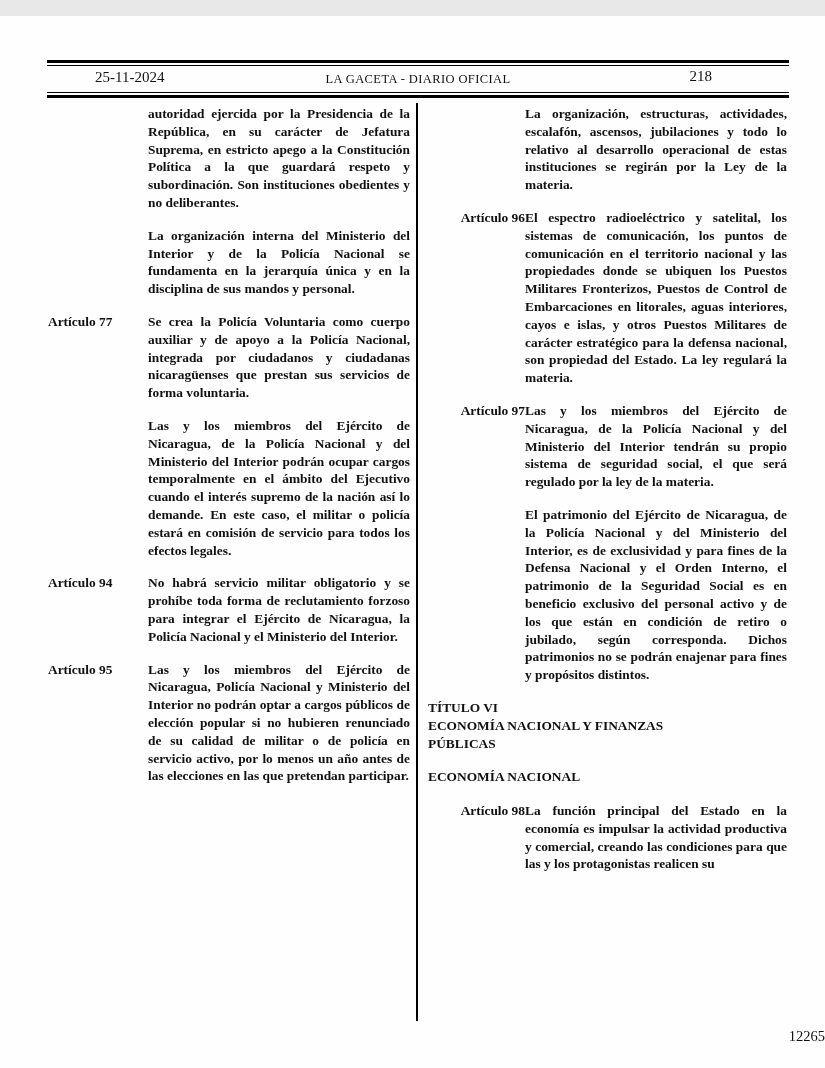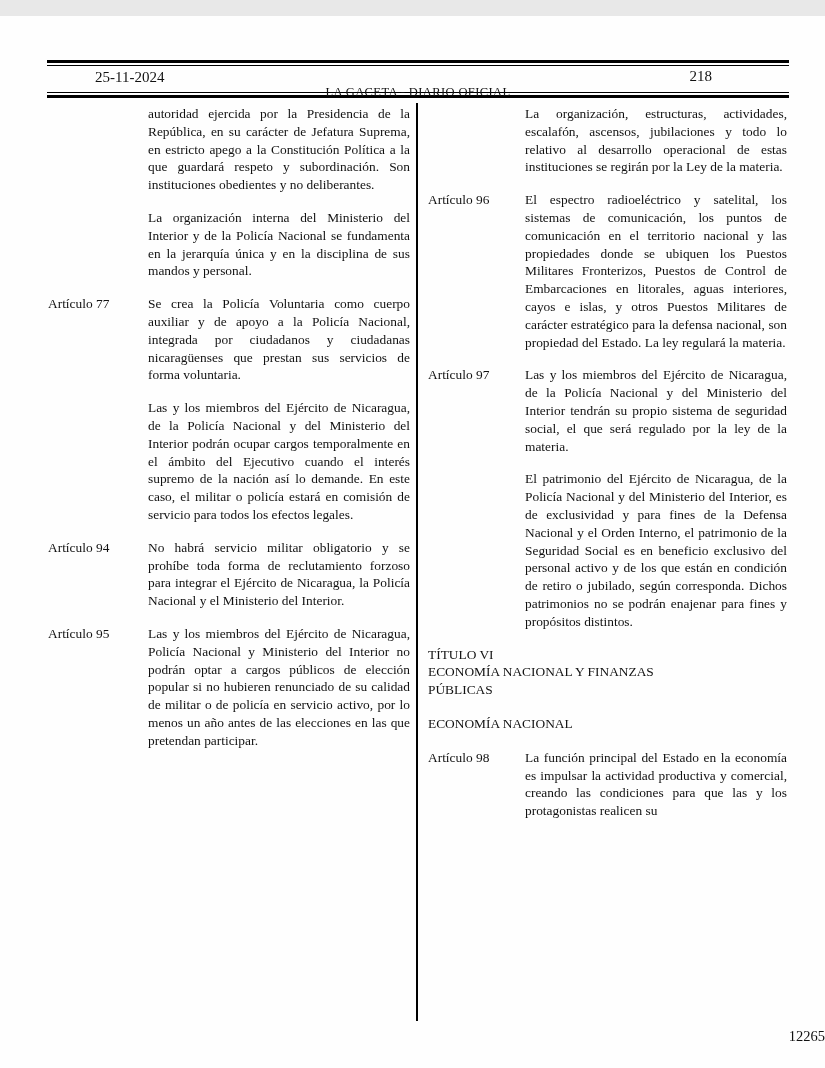--- a/index.html
+++ b/index.html
@@ -27,47 +27,47 @@
   .rule.thick.below { margin-top: 2px; }
   .header-row {
     position: relative;
     height: 26px;
   }
   .h-date {
     position: absolute; left: 48px; top: 3px;
     font-size: 15px;
   }
   .h-title {
-    position: absolute; left: 0; right: 0; top: 19px;
+    position: absolute; left: 0; right: 0; top: 6px;
     text-align: center;
     font-size: 12.5px;
     letter-spacing: 0.4px;
   }
   .h-page {
     position: absolute; right: 77px; top: 2px;
     font-size: 15px;
   }
   
   .divider {
     position: absolute;
     left: 416px; top: 87px;
     width: 1.5px; height: 918px;
     background: #000;
   }
   .col {
     position: absolute; top: 89px;
     font-size: 13.4px;
-    font-weight: normal;
+    font-weight: bold;
     line-height: 17.8px;
   }
   .col-left  { left: 48px;  width: 362px; }
   .col-right { left: 428px; width: 358px; }
   .block { display: flex; margin-bottom: 15px; }
   .block .label { width: 100px; flex: none; white-space: nowrap; }
-  .col-right .block .label { width: 97px; }
+  .col-right .block .label { width: 97px; text-align: right; }
   .block .text {
     width: 262px; flex: none;
     text-align: justify;
   }
   .heading {
     margin-bottom: 16px;
   }
   
   .footer {
     position: absolute;

